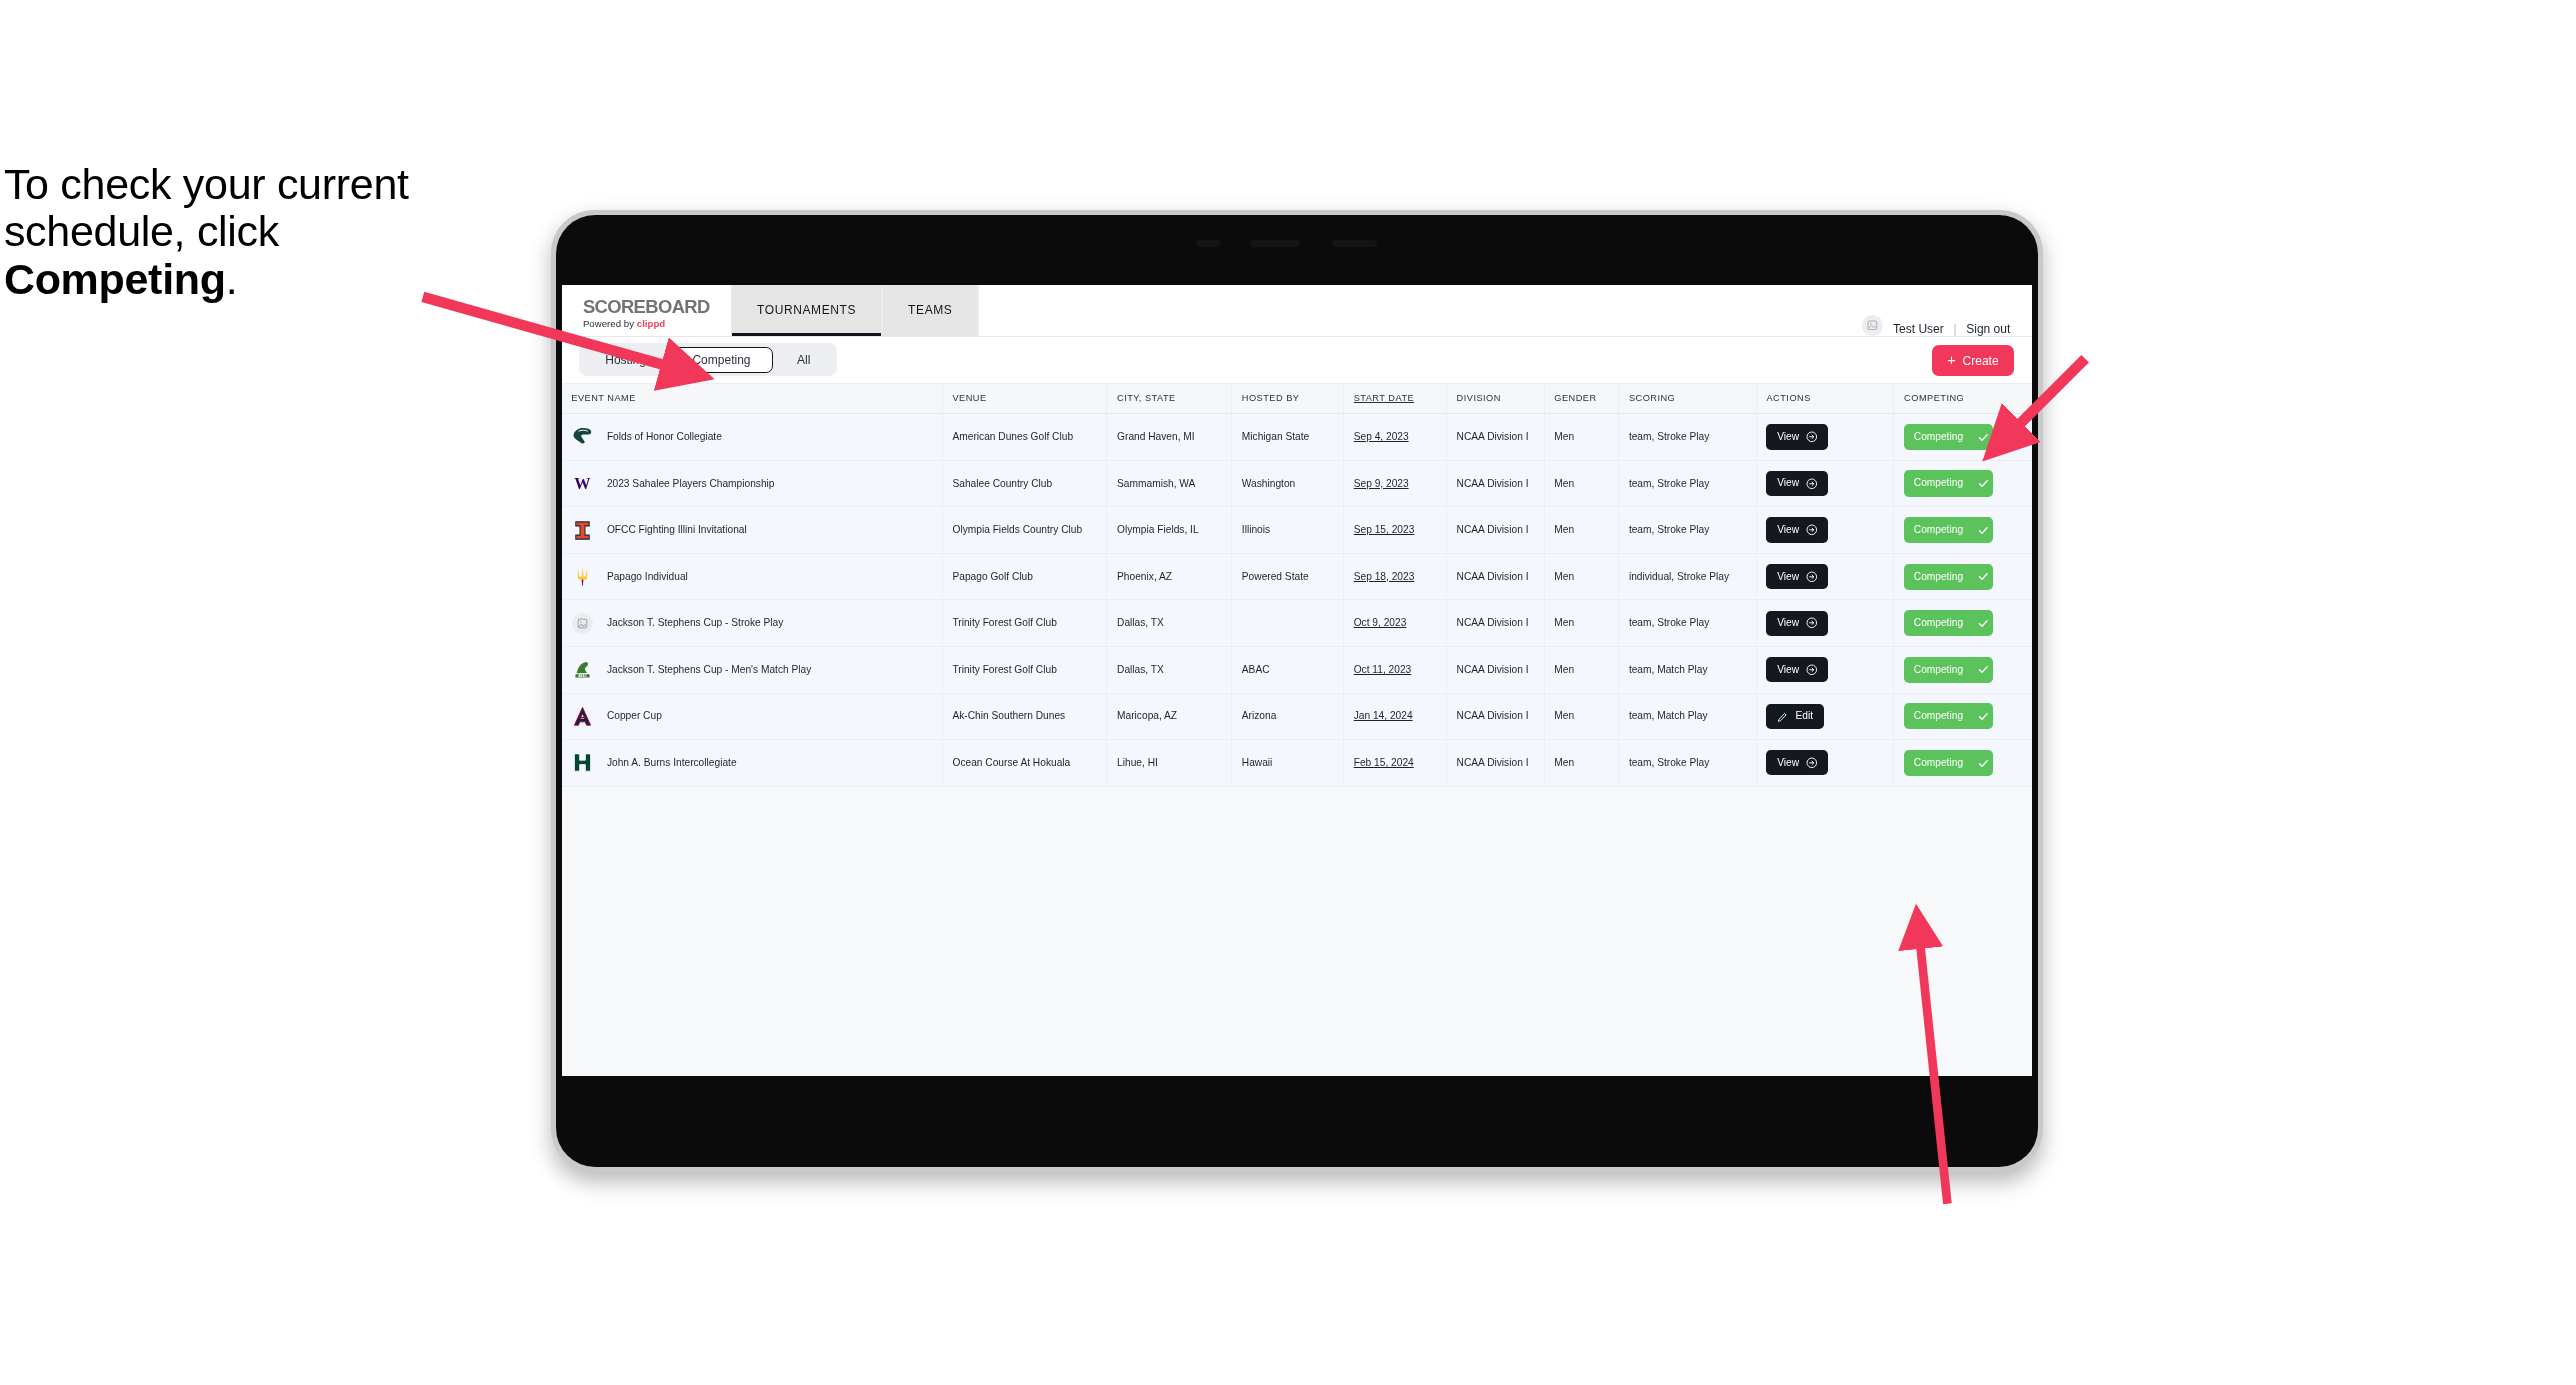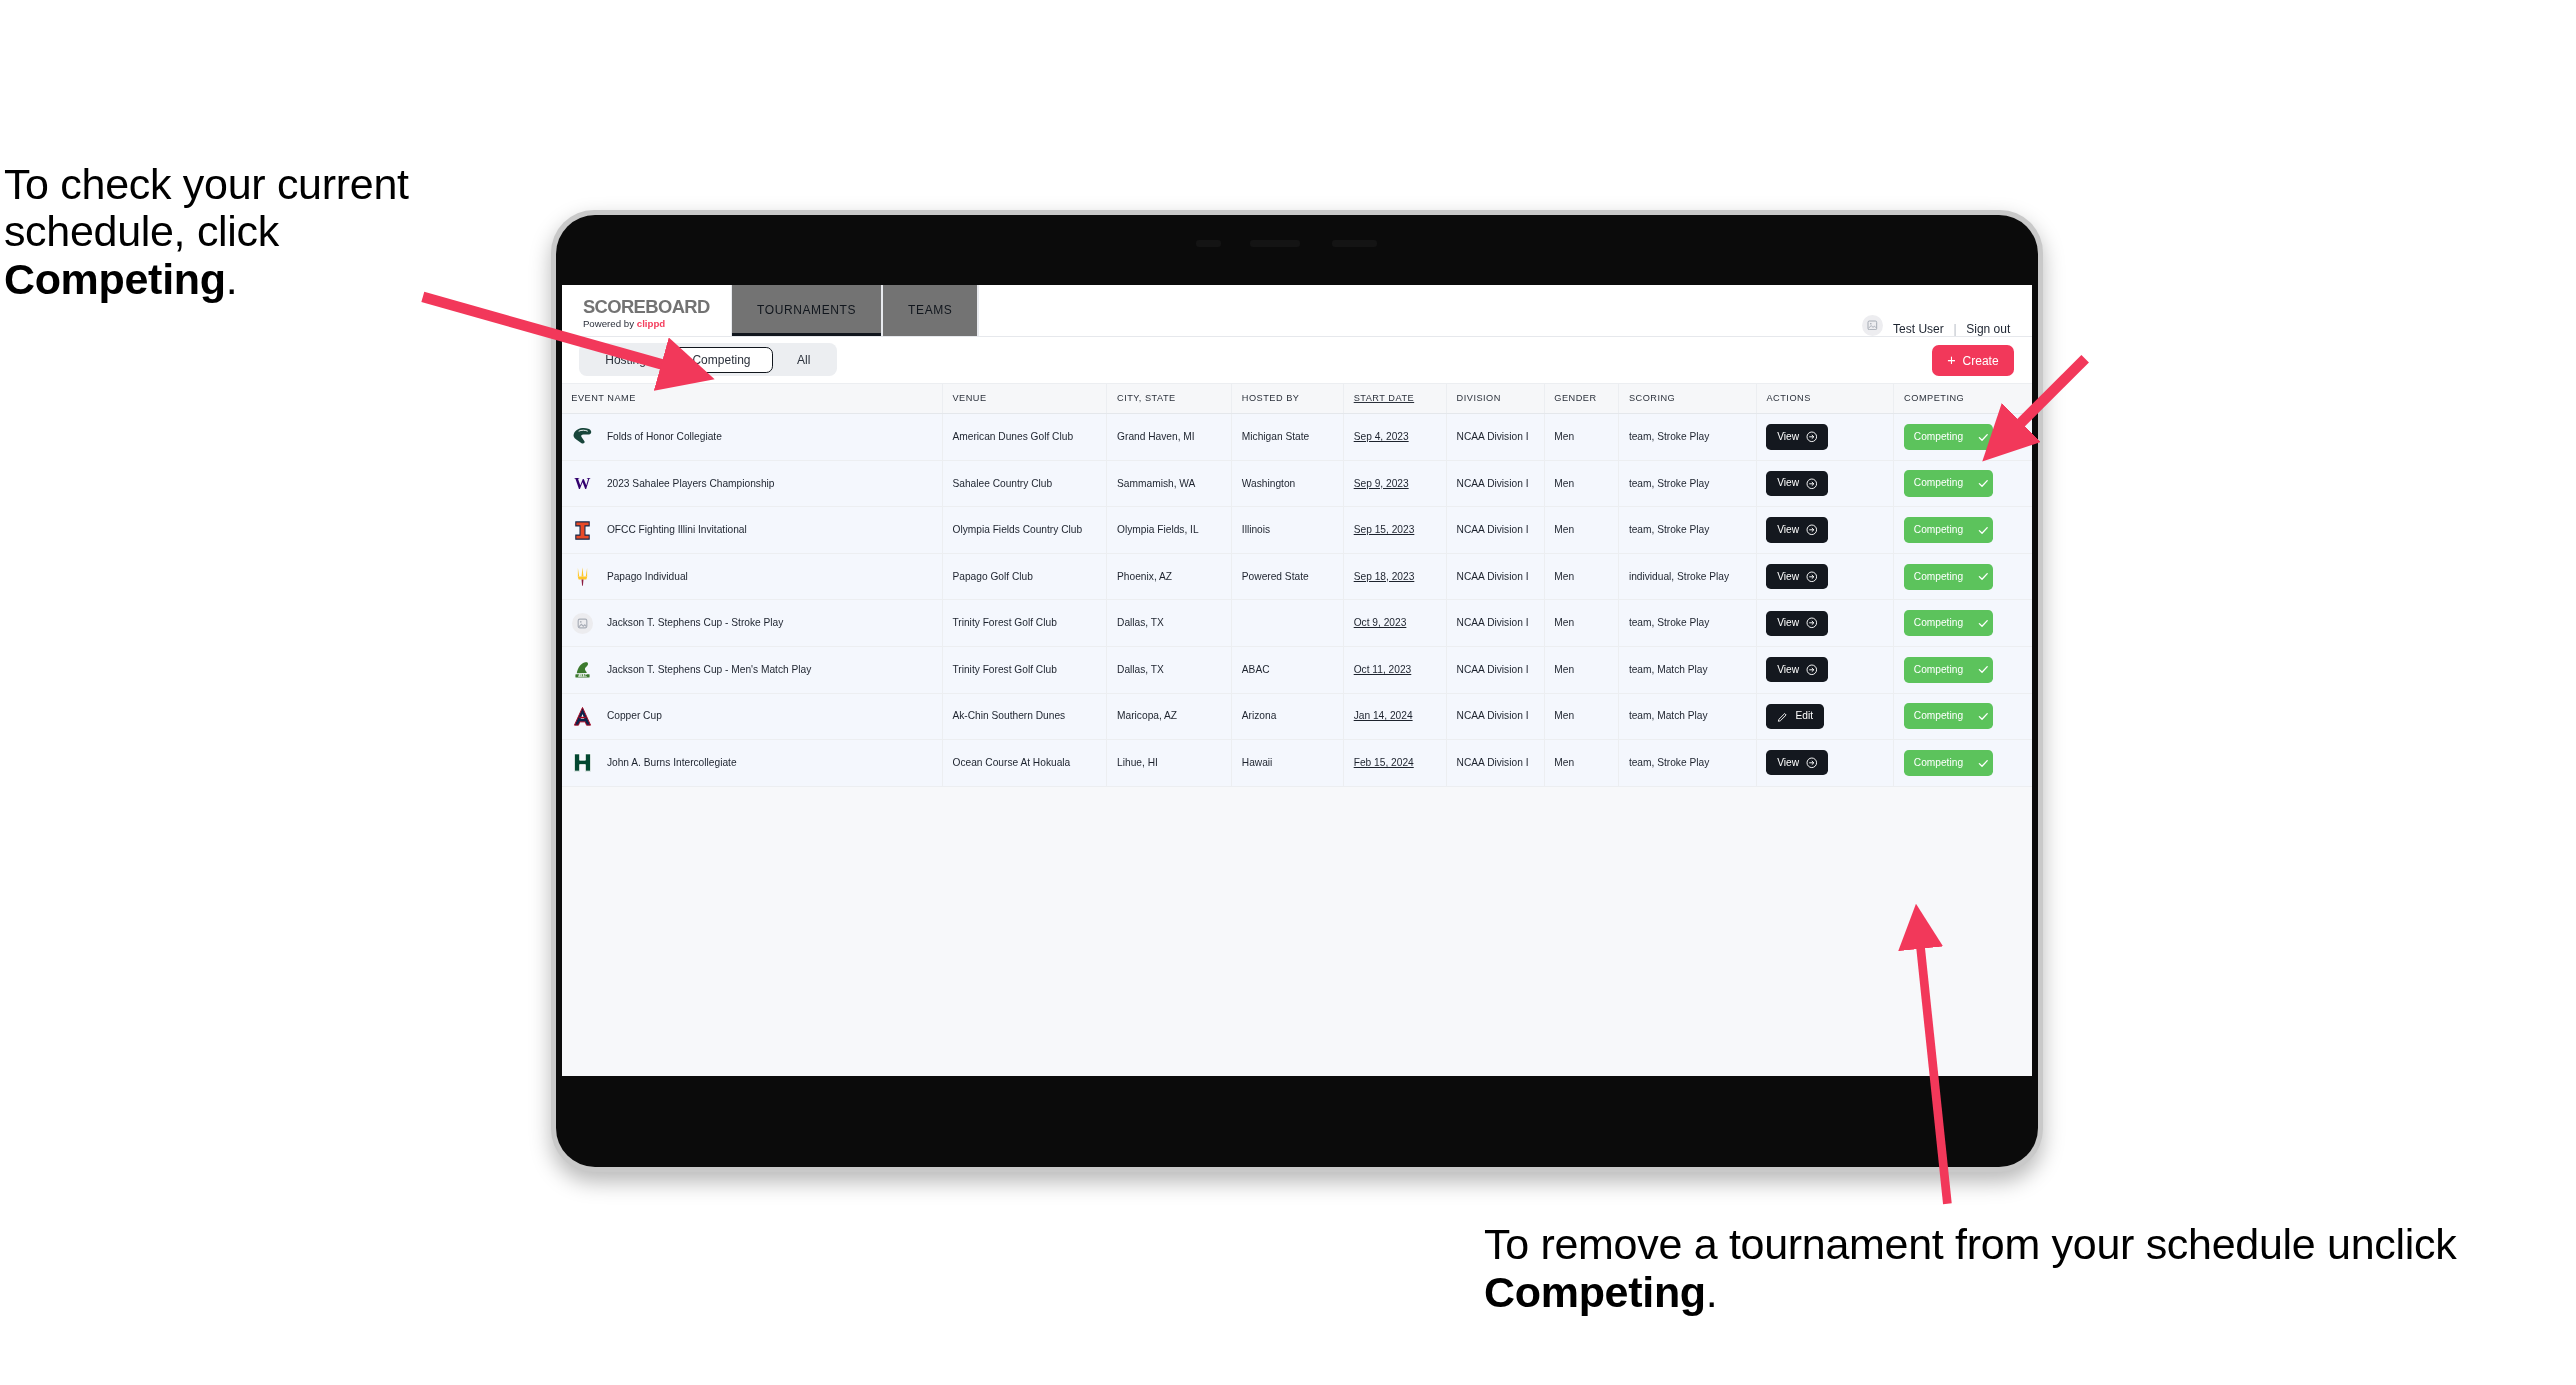--- a/index.html
+++ b/index.html
@@ -71,21 +71,21 @@
   #brand-title {
     font-size: 18.4px; font-weight: 700; letter-spacing: -0.6px;
     color: #737373; line-height: 1; font-family: "Liberation Sans", sans-serif;
   }
   #brand-sub { font-size: 9.7px; color: #2a2f3a; margin-top: 2.9px; line-height: 1; }
   #brand-sub .accent { color: #f43f5e; font-weight: 700; }
   .nav-tab {
     display: flex; align-items: center; padding: 0 25px;
     font-size: 12px; letter-spacing: 0.6px; color: #11161d;
     border-right: 1px solid #e9ebef; border-left: 1px solid #e9ebef;
-    cursor: pointer; background: #737373;
+    cursor: pointer; background: #e5e5e5;
   }
   .nav-tab.active { box-shadow: inset 0 -2.9px 0 #11161d; }
   #header-spacer { flex: 1; border-left: 1px solid #e9ebef; }
   #header-user {
     display: flex; align-items: flex-end; gap: 9.7px; padding: 0 21.3px;
     font-size: 12px; color: #1d2430;
   }
   #avatar {
     width: 21.3px; height: 21.3px; border-radius: 50%;
     background: #ededf0; display:flex; align-items:center; justify-content:center;
@@ -161,21 +161,20 @@
   .ico { display:inline-block; line-height: 0; }
 </style>
 </head>
 <body>
 
 <div id="stage">
 
   <div class="anno" id="anno-left"><span>To check your current schedule, click </span><b>Competing</b><span>.</span></div>
 
 
-  <div class="anno" id="anno-bottom"><span>To remove a tournament from your schedule unclick </span><b>Competing</b><span>.</span></div>
 
   <div id="tablet">
     <div id="tablet-body">
       <div class="cam-notch" id="nc1"></div>
       <div class="cam-notch" id="nc2"></div>
       <div class="cam-notch" id="nc3"></div>
       <div class="bezel-dot" id="dot1"></div>
       <div class="bezel-dot" id="dot2"></div>
       <div class="bezel-dot" id="dot3"></div>
       <div class="bezel-dot" id="dot4"></div>

